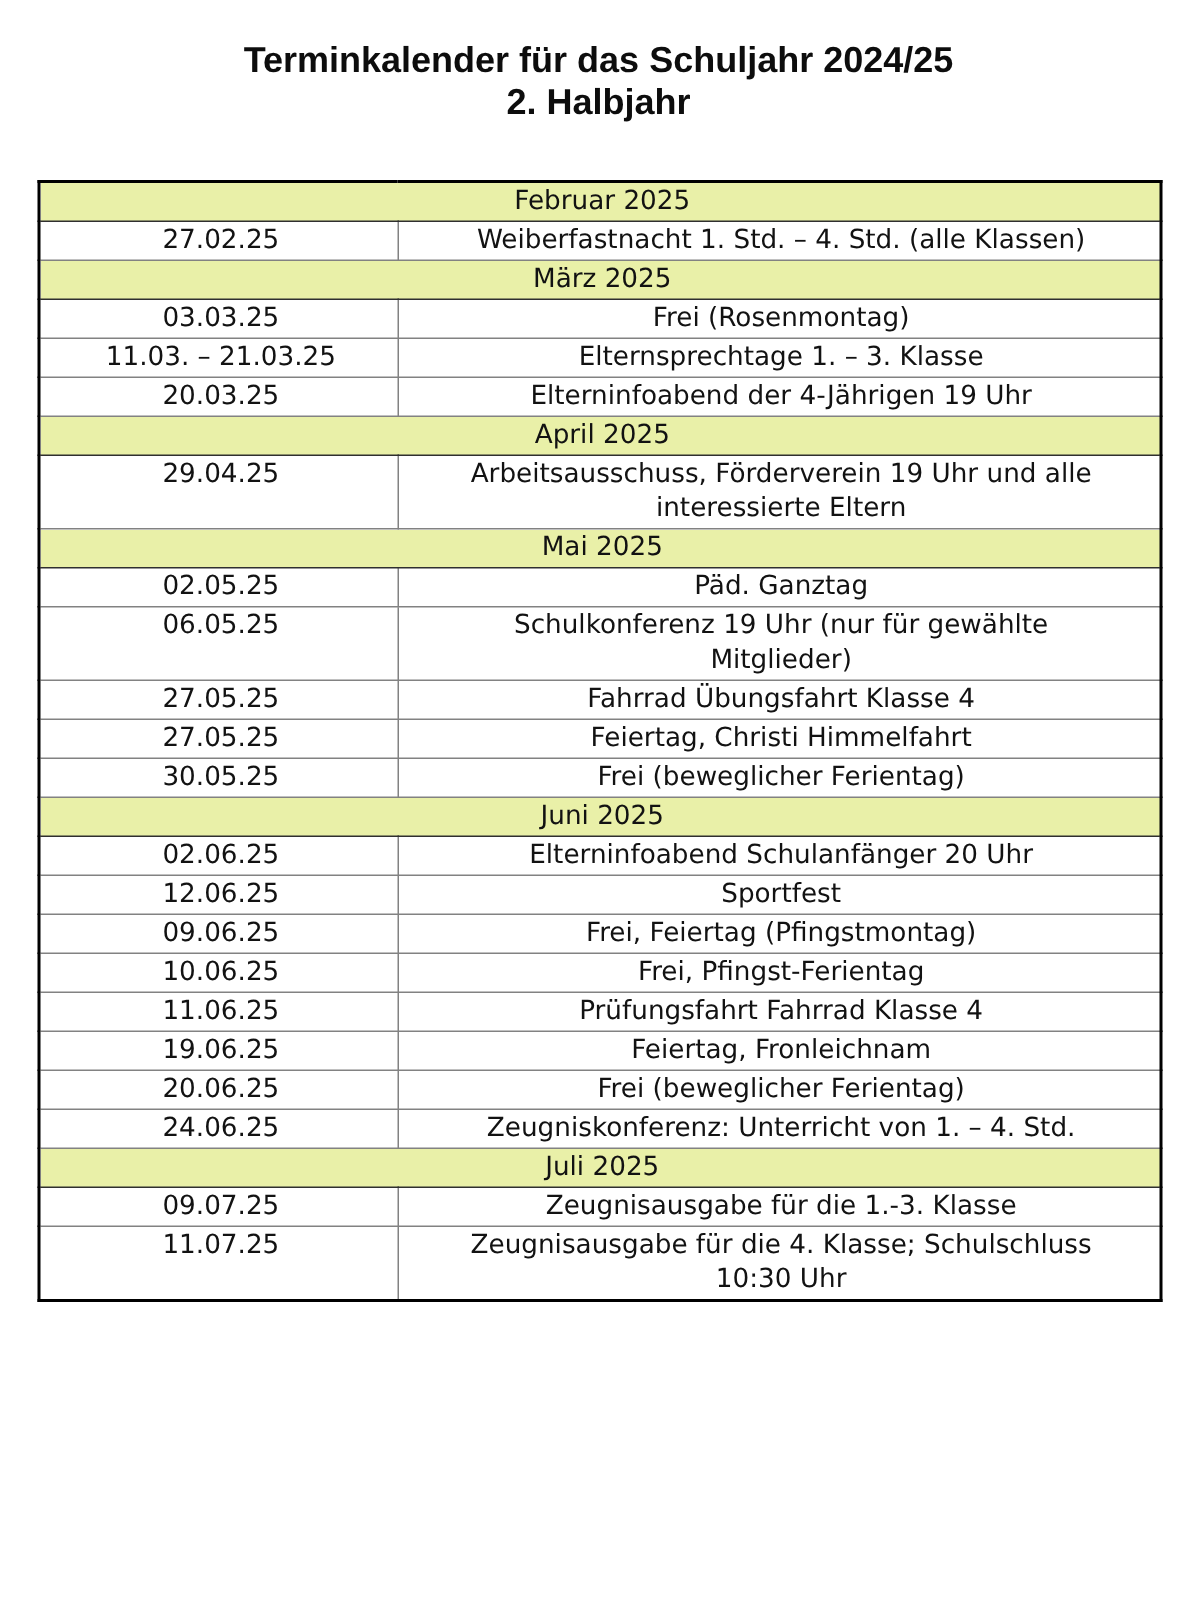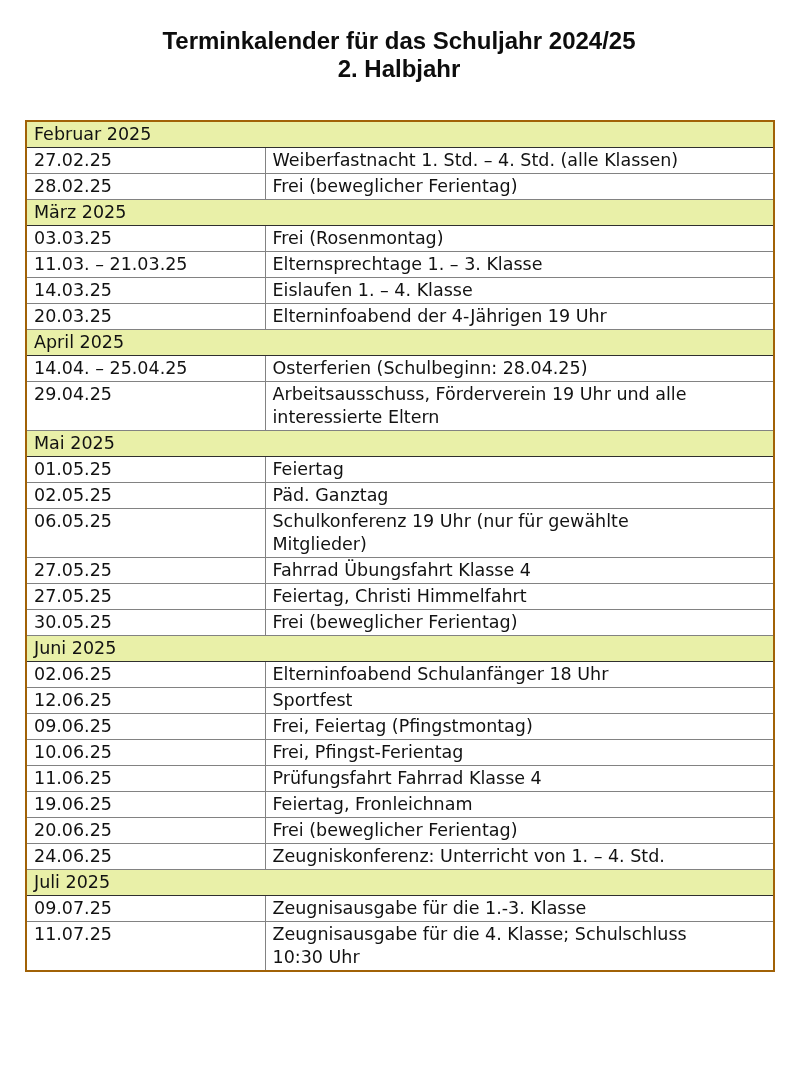--- a/index.html
+++ b/index.html
@@ -28,21 +28,22 @@
     font-weight: bold;
     font-size: 24px;
     line-height: 28px;
     color: #0d0d0d;
   }
   table.calendar {
     margin: 37px 0 0 25px;
     width: 748px;
     table-layout: fixed;
     border-collapse: collapse;
-    border: 2px solid #a16207;
+    border: 2px solid #000000;
+    text-align: center;
   }
   col.date-col  { width: 239px; }
   col.event-col { width: 509px; }
   td {
     font-size: 17.5px;
     line-height: 23px;
     padding: 1px 4px 1px 7px;
     vertical-align: top;
     border: 1px solid #828282;
     overflow: hidden;
@@ -73,61 +74,45 @@
       <col class="event-col">
     </colgroup>
     <tbody id="calendar-body">
         <tr class="month-row">
           <td colspan="2">Februar 2025</td>
         </tr>
         <tr class="event-row">
           <td class="date-cell">27.02.25</td>
           <td class="event-cell">Weiberfastnacht 1. Std. – 4. Std. (alle Klassen)</td>
         </tr>
-        <tr class="event-row">
-          <td class="date-cell">28.02.25</td>
-          <td class="event-cell">Frei (beweglicher Ferientag)</td>
-        </tr>
         <tr class="month-row">
           <td colspan="2">März 2025</td>
         </tr>
         <tr class="event-row">
           <td class="date-cell">03.03.25</td>
           <td class="event-cell">Frei (Rosenmontag)</td>
         </tr>
         <tr class="event-row">
           <td class="date-cell">11.03. – 21.03.25</td>
           <td class="event-cell">Elternsprechtage 1. – 3. Klasse</td>
         </tr>
         <tr class="event-row">
-          <td class="date-cell">14.03.25</td>
-          <td class="event-cell">Eislaufen 1. – 4. Klasse</td>
-        </tr>
-        <tr class="event-row">
           <td class="date-cell">20.03.25</td>
           <td class="event-cell">Elterninfoabend der 4-Jährigen 19 Uhr</td>
         </tr>
         <tr class="month-row">
           <td colspan="2">April 2025</td>
-        </tr>
-        <tr class="event-row">
-          <td class="date-cell">14.04. – 25.04.25</td>
-          <td class="event-cell">Osterferien (Schulbeginn: 28.04.25)</td>
         </tr>
         <tr class="event-row">
           <td class="date-cell">29.04.25</td>
           <td class="event-cell">Arbeitsausschuss, Förderverein 19 Uhr und alle
 interessierte Eltern</td>
         </tr>
         <tr class="month-row">
           <td colspan="2">Mai 2025</td>
-        </tr>
-        <tr class="event-row">
-          <td class="date-cell">01.05.25</td>
-          <td class="event-cell">Feiertag</td>
         </tr>
         <tr class="event-row">
           <td class="date-cell">02.05.25</td>
           <td class="event-cell">Päd. Ganztag</td>
         </tr>
         <tr class="event-row">
           <td class="date-cell">06.05.25</td>
           <td class="event-cell">Schulkonferenz 19 Uhr (nur für gewählte
 Mitglieder)</td>
         </tr>
@@ -141,21 +126,21 @@
         </tr>
         <tr class="event-row">
           <td class="date-cell">30.05.25</td>
           <td class="event-cell">Frei (beweglicher Ferientag)</td>
         </tr>
         <tr class="month-row">
           <td colspan="2">Juni 2025</td>
         </tr>
         <tr class="event-row">
           <td class="date-cell">02.06.25</td>
-          <td class="event-cell">Elterninfoabend Schulanfänger 18 Uhr</td>
+          <td class="event-cell">Elterninfoabend Schulanfänger 20 Uhr</td>
         </tr>
         <tr class="event-row">
           <td class="date-cell">12.06.25</td>
           <td class="event-cell">Sportfest</td>
         </tr>
         <tr class="event-row">
           <td class="date-cell">09.06.25</td>
           <td class="event-cell">Frei, Feiertag (Pfingstmontag)</td>
         </tr>
         <tr class="event-row">

